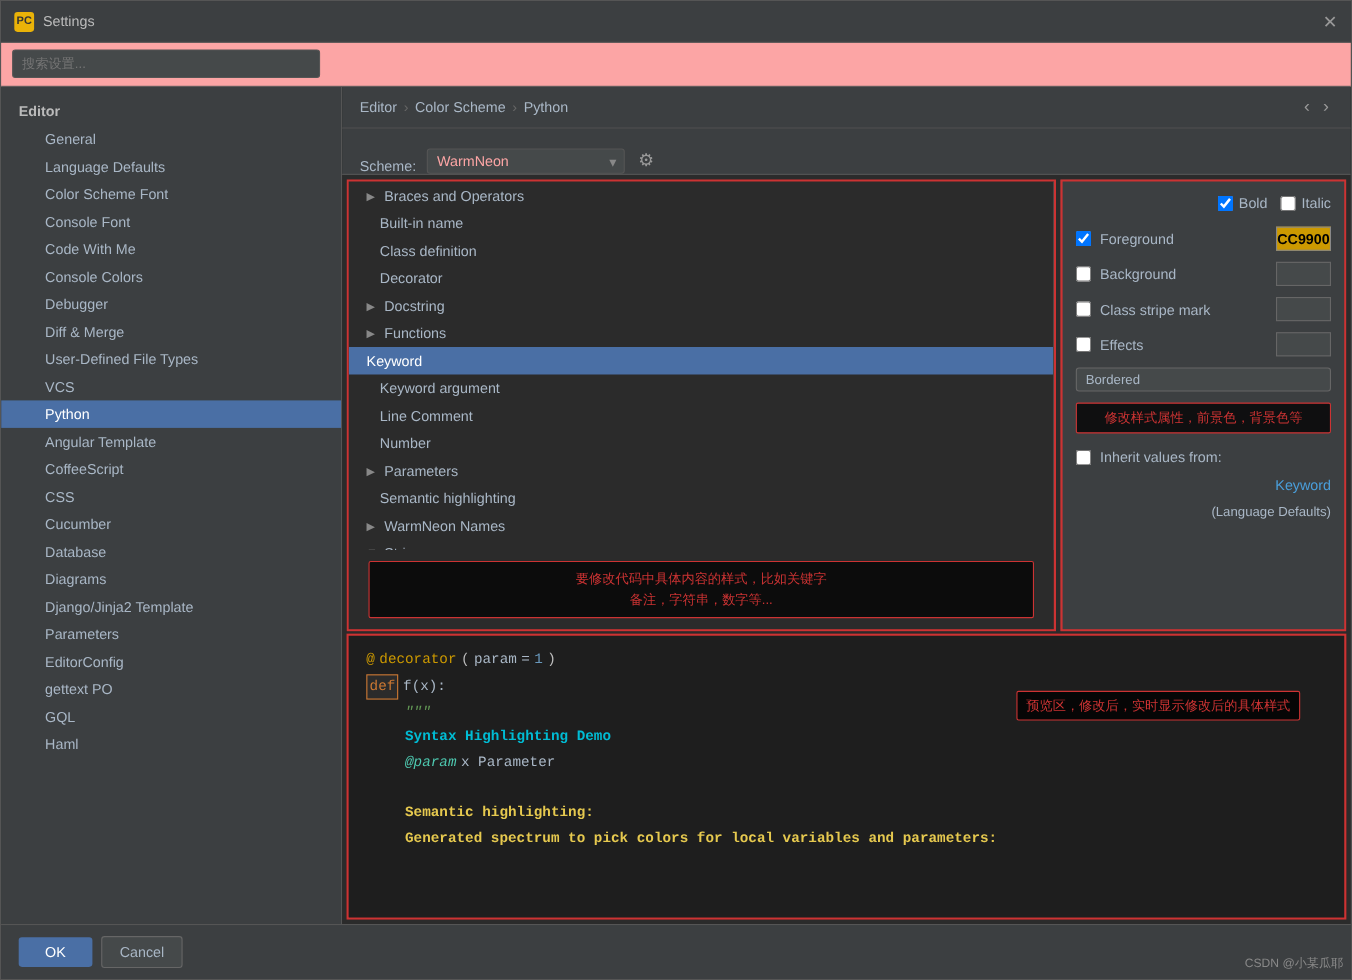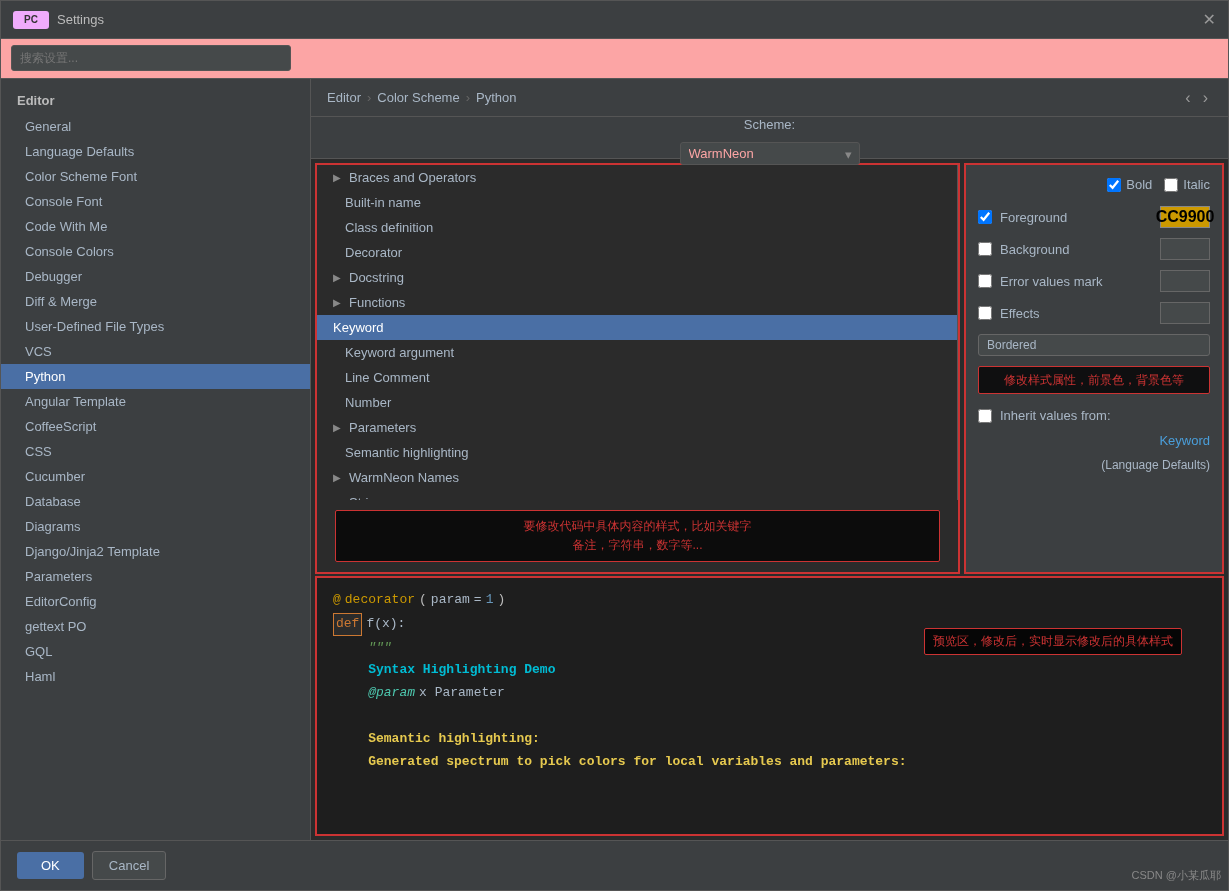--- a/index.html
+++ b/index.html
@@ -23,23 +23,23 @@
     .title-bar {
       height: 38px;
       background: #3c3f41;
       display: flex;
       align-items: center;
       padding: 0 12px;
       border-bottom: 1px solid #555;
       flex-shrink: 0;
     }
     .title-bar-icon {
-      width: 36px;
+      width: 18px;
       height: 18px;
-      background: #f0abfc;
+      background: #eab308;
       border-radius: 3px;
       margin-right: 8px;
       display: flex;
       align-items: center;
       justify-content: center;
       font-size: 10px;
       color: #333;
       font-weight: bold;
     }
     .title-bar-title {
@@ -83,21 +83,21 @@
       flex-shrink: 0;
       padding: 8px 0;
     }
     .sidebar-section-label {
       color: #bbb;
       font-size: 13px;
       font-weight: bold;
       padding: 6px 16px;
     }
     .sidebar-item {
-      padding: 5px 16px 5px 24px;
+      padding: 5px 16px 5px 40px;
       cursor: pointer;
       color: #a9b7c6;
       font-size: 13px;
       white-space: nowrap;
     }
     .sidebar-item.active {
       background: #4a6fa5;
       color: #fff;
     }
     .right-panel {
@@ -134,26 +134,25 @@
       border: none;
       color: #999;
       cursor: pointer;
       font-size: 16px;
       padding: 2px 4px;
     }
     .scheme-bar {
       height: 42px;
       background: #3c3f41;
       display: flex;
-      align-items: center;
+      align-items: flex-end;
       padding: 0 16px;
       border-bottom: 1px solid #555;
       flex-shrink: 0;
       gap: 10px;
-      flex-direction: column;
     }
     .scheme-label {
       color: #a9b7c6;
       font-size: 13px;
     }
     .scheme-select {
       background: #45494a;
       border: 1px solid #555;
       color: #fca5a5;
       font-size: 13px;
@@ -533,32 +532,32 @@
             </label>
             <label class="style-btn-label">
               <input type="checkbox" class="style-checkbox" style="">
               <span>Italic</span>
             </label>
           </div>
 
           <div class="style-row">
             <input type="checkbox" class="style-checkbox" checked="" style="">
             <span class="style-label">Foreground</span>
-            <div class="color-box" style="display:flex; align-items:center; justify-content:center; color:#000; font-size:16px; font-weight:bold;">CC9900</div>
+            <div class="color-box" style="display:flex; align-items:center; justify-content:center; color:#000; font-size:13px; font-weight:bold;">CC9900</div>
           </div>
 
           <div class="style-row">
             <input type="checkbox" class="style-checkbox" style="">
             <span class="style-label">Background</span>
             <div class="color-box-empty"></div>
           </div>
 
           <div class="style-row">
             <input type="checkbox" class="style-checkbox" style="">
-            <span class="style-label">Error values mark</span>
+            <span class="style-label">Class stripe mark</span>
             <div class="color-box-empty"></div>
           </div>
 
           <div class="style-row">
             <input type="checkbox" class="style-checkbox" style="">
             <span class="style-label">Effects</span>
             <div class="color-box-empty"></div>
           </div>
 
           <div style="position:relative;">

